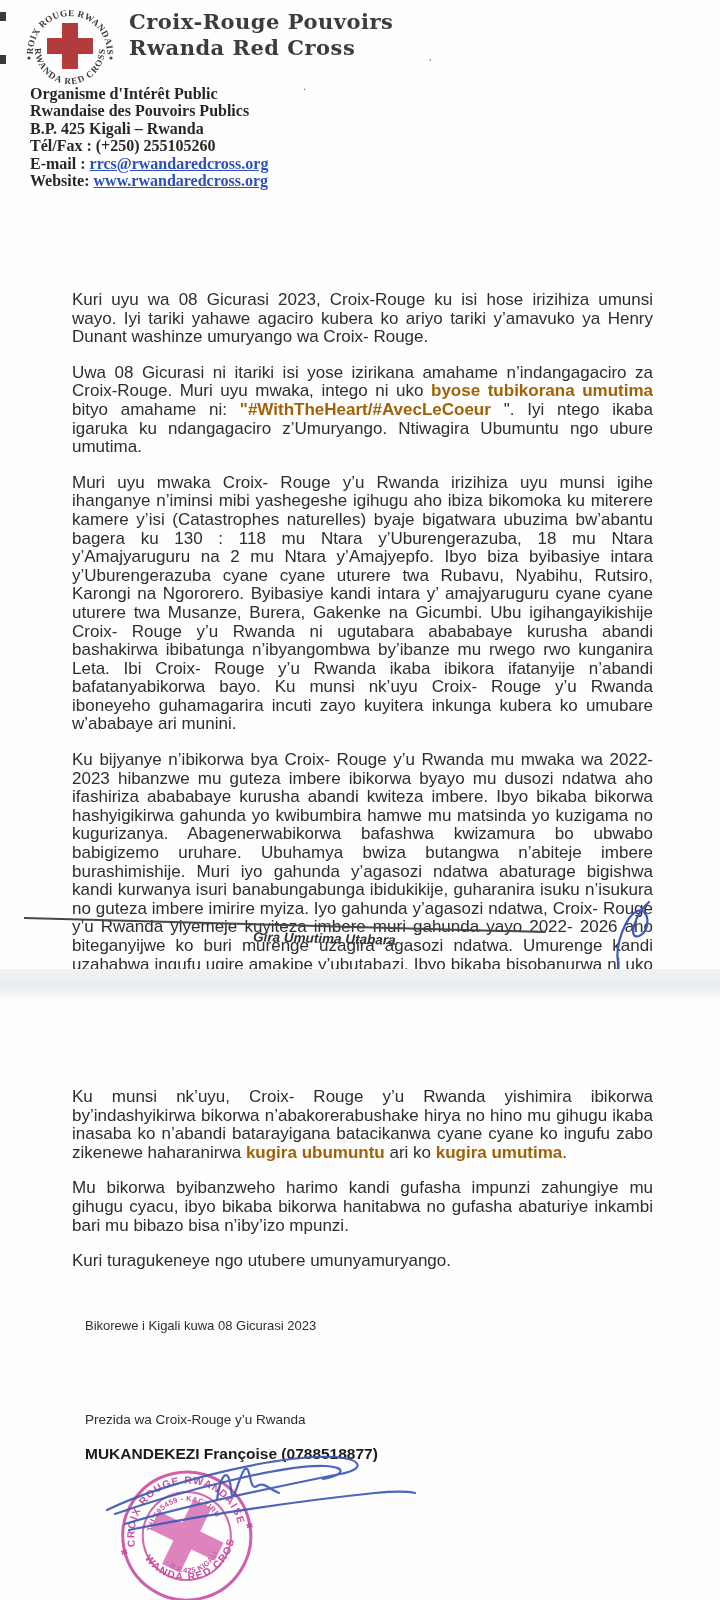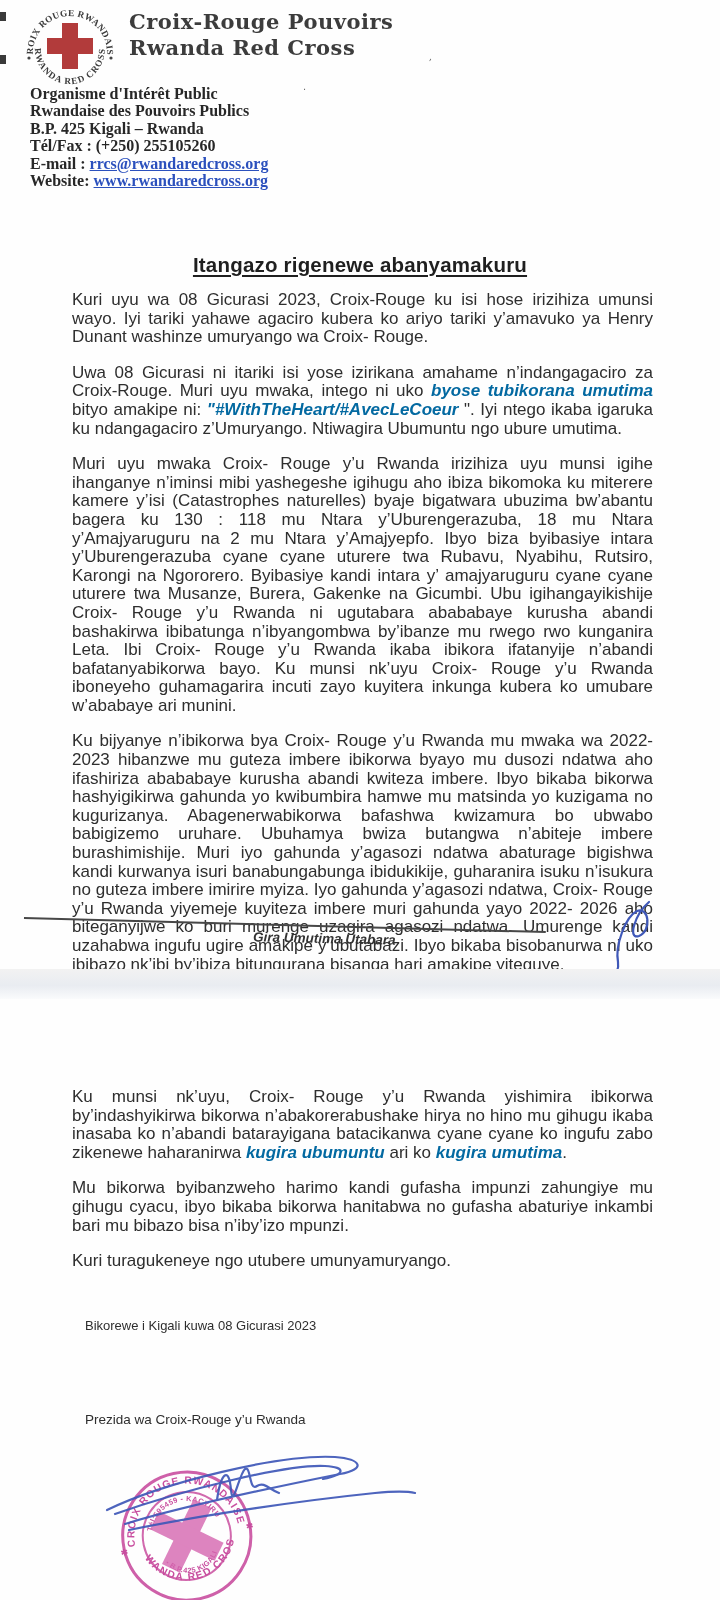--- a/index.html
+++ b/index.html
@@ -15,21 +15,21 @@
   .edge-mark{position:absolute;left:0;width:6px;background:#3a3a3a;}
   .speck{position:absolute;color:#6b6b6b;font-size:11px;}
   
   .doc-title{position:absolute;top:253px;left:0;width:100%;text-align:center;}
   .doc-title span{font-size:20.5px;font-weight:bold;color:#1f1f1f;
                   text-decoration:underline;text-underline-offset:3px;letter-spacing:.2px;}
   
   .body-block{position:absolute;left:72px;width:581px;font-size:17px;line-height:18.6px;
               text-align:justify;color:#2e2e2e;}
   .body-block p{margin:0 0 17px 0;}
-  .body-block .b{font-weight:bold;color:#0369a1;font-style:italic;}
+  .body-block .b{font-weight:bold;color:#a16207;}
   #body-top{top:291px;}
   #body-bottom{top:1088px;}
   .date-line{position:absolute;left:85px;top:1318px;font-size:13px;color:#2e2e2e;}
   
   .fold-line{position:absolute;left:24px;top:917px;width:522px;border-top:2px solid #474747;
              transform:rotate(1.55deg);transform-origin:left top;}
   .motto{position:absolute;left:253px;top:931px;font-size:13.5px;font-weight:bold;font-style:italic;
          color:#333;transform:rotate(1.3deg);}
   .paraph{position:absolute;left:597px;top:894px;width:72px;height:102px;}
   .scan-band{position:absolute;left:0;top:969px;width:720px;height:30px;
@@ -83,27 +83,24 @@
     <div>B.P. 425 Kigali – Rwanda</div>
     <div>Tél/Fax : (+250) 255105260</div>
     <div>
       <span>E-mail : </span><span class="lnk">rrcs@rwandaredcross.org</span>
     </div>
     <div>
       <span>Website: </span><span class="lnk">www.rwandaredcross.org</span>
     </div>
   </div>
 
-  <div class="doc-title">
-    <span>Itangazo rigenewe abanyamakuru</span>
-  </div>
 
   <div class="body-block" id="body-top">
     <p><span>Kuri uyu wa 08 Gicurasi 2023, Croix-Rouge ku isi hose irizihiza umunsi wayo. Iyi tariki yahawe agaciro kubera ko ariyo tariki y’amavuko ya Henry Dunant washinze umuryango wa Croix- Rouge.</span></p>
-    <p><span>Uwa 08 Gicurasi ni itariki isi yose izirikana amahame n’indangagaciro za Croix-Rouge. Muri uyu mwaka, intego ni uko </span><span class="b">byose tubikorana umutima</span><span> bityo amakipe ni: </span><span class="b">"#WithTheHeart/#AvecLeCoeur</span><span> ". Iyi ntego ikaba igaruka ku ndangagaciro z’Umuryango. Ntiwagira Ubumuntu ngo ubure umutima.</span></p>
+    <p><span>Uwa 08 Gicurasi ni itariki isi yose izirikana amahame n’indangagaciro za Croix-Rouge. Muri uyu mwaka, intego ni uko </span><span class="b">byose tubikorana umutima</span><span> bityo amahame ni: </span><span class="b">"#WithTheHeart/#AvecLeCoeur</span><span> ". Iyi ntego ikaba igaruka ku ndangagaciro z’Umuryango. Ntiwagira Ubumuntu ngo ubure umutima.</span></p>
     <p><span>Muri uyu mwaka Croix- Rouge y’u Rwanda irizihiza uyu munsi igihe ihanganye n’iminsi mibi yashegeshe igihugu aho ibiza bikomoka ku miterere kamere y’isi (Catastrophes naturelles) byaje bigatwara ubuzima bw’abantu bagera ku 130 : 118 mu Ntara y’Uburengerazuba, 18 mu Ntara y’Amajyaruguru na 2 mu Ntara y’Amajyepfo. Ibyo biza byibasiye intara y’Uburengerazuba cyane cyane uturere twa Rubavu, Nyabihu, Rutsiro, Karongi na Ngororero. Byibasiye kandi intara y’ amajyaruguru cyane cyane uturere twa Musanze, Burera, Gakenke na Gicumbi. Ubu igihangayikishije Croix- Rouge y’u Rwanda ni ugutabara abababaye kurusha abandi bashakirwa ibibatunga n’ibyangombwa by’ibanze mu rwego rwo kunganira Leta. Ibi Croix- Rouge y’u Rwanda ikaba ibikora ifatanyije n’abandi bafatanyabikorwa bayo. Ku munsi nk’uyu Croix- Rouge y’u Rwanda iboneyeho guhamagarira incuti zayo kuyitera inkunga kubera ko umubare w’ababaye ari munini.</span></p>
     <p><span>Ku bijyanye n’ibikorwa bya Croix- Rouge y’u Rwanda mu mwaka wa 2022-2023 hibanzwe mu guteza imbere ibikorwa byayo mu dusozi ndatwa aho ifashiriza abababaye kurusha abandi kwiteza imbere. Ibyo bikaba bikorwa hashyigikirwa gahunda yo kwibumbira hamwe mu matsinda yo kuzigama no kugurizanya. Abagenerwabikorwa bafashwa kwizamura bo ubwabo babigizemo uruhare. Ubuhamya bwiza butangwa n’abiteje imbere burashimishije. Muri iyo gahunda y’agasozi ndatwa abaturage bigishwa kandi kurwanya isuri banabungabunga ibidukikije, guharanira isuku n’isukura no guteza imbere imirire myiza. Iyo gahunda y’agasozi ndatwa, Croix- Rouge y’u Rwanda yiyemeje kuyiteza imbere muri gahunda yayo 2022- 2026 aho biteganyijwe ko buri murenge uzagira agasozi ndatwa. Umurenge kandi uzahabwa ingufu ugire amakipe y’ubutabazi. Ibyo bikaba bisobanurwa ni uko ibibazo nk’ibi by’ibiza bitungurana bisanga hari amakipe yiteguye.</span></p>
   </div>
 
   <div class="fold-line"></div>
   <div class="motto">Gira Umutima Utabara</div>
 
   <svg class="paraph" viewBox="0 0 72 102">
     <path d="M 52 8 C 38 20 30 46 42 42 C 55 37 52 12 40 17 C 28 23 18 52 21 68 C 23 81 10 93 3 80" fill="none" stroke="#3f58b8" stroke-width="2.2" stroke-linecap="round"></path>
   </svg>
@@ -112,20 +109,21 @@
 
   <div class="body-block" id="body-bottom">
     <p><span>Ku munsi nk’uyu, Croix- Rouge y’u Rwanda yishimira ibikorwa by’indashyikirwa bikorwa n’abakorerabushake hirya no hino mu gihugu ikaba inasaba ko n’abandi batarayigana batacikanwa cyane cyane ko ingufu zabo zikenewe haharanirwa </span><span class="b">kugira ubumuntu</span><span> ari ko </span><span class="b">kugira umutima</span><span>.</span></p>
     <p><span>Mu bikorwa byibanzweho harimo kandi gufasha impunzi zahungiye mu gihugu cyacu, ibyo bikaba bikorwa hanitabwa no gufasha abaturiye inkambi bari mu bibazo bisa n’iby’izo mpunzi.</span></p>
     <p><span>Kuri turagukeneye ngo utubere umunyamuryango.</span></p>
   </div>
 
   <div class="date-line">Bikorewe i Kigali kuwa 08 Gicurasi 2023</div>
 
   <div class="sig-title">Prezida wa Croix-Rouge y’u Rwanda</div>
+  <div class="sig-name">MUKANDEKEZI Françoise (0788518877)</div>
 
   <svg class="stamp" viewBox="0 0 190 178">
     <defs>
       <path id="stTop" d="M 42.5 88 A 52.5 52.5 0 1 1 147.5 88"></path>
       <path id="stBot" d="M 48 97 A 49 49 0 0 0 142 97"></path>
       <path id="stInTop" d="M 60 88 A 35 35 0 1 1 130 88"></path>
       <path id="stInBot" d="M 64 94 A 31 31 0 0 0 126 94"></path>
     </defs>
     <circle cx="95" cy="88" r="64" fill="none" stroke="#c43f97" stroke-width="3" opacity=".9"></circle>
     <circle cx="95" cy="88" r="44" fill="none" stroke="#c43f97" stroke-width="2" opacity=".85"></circle>

